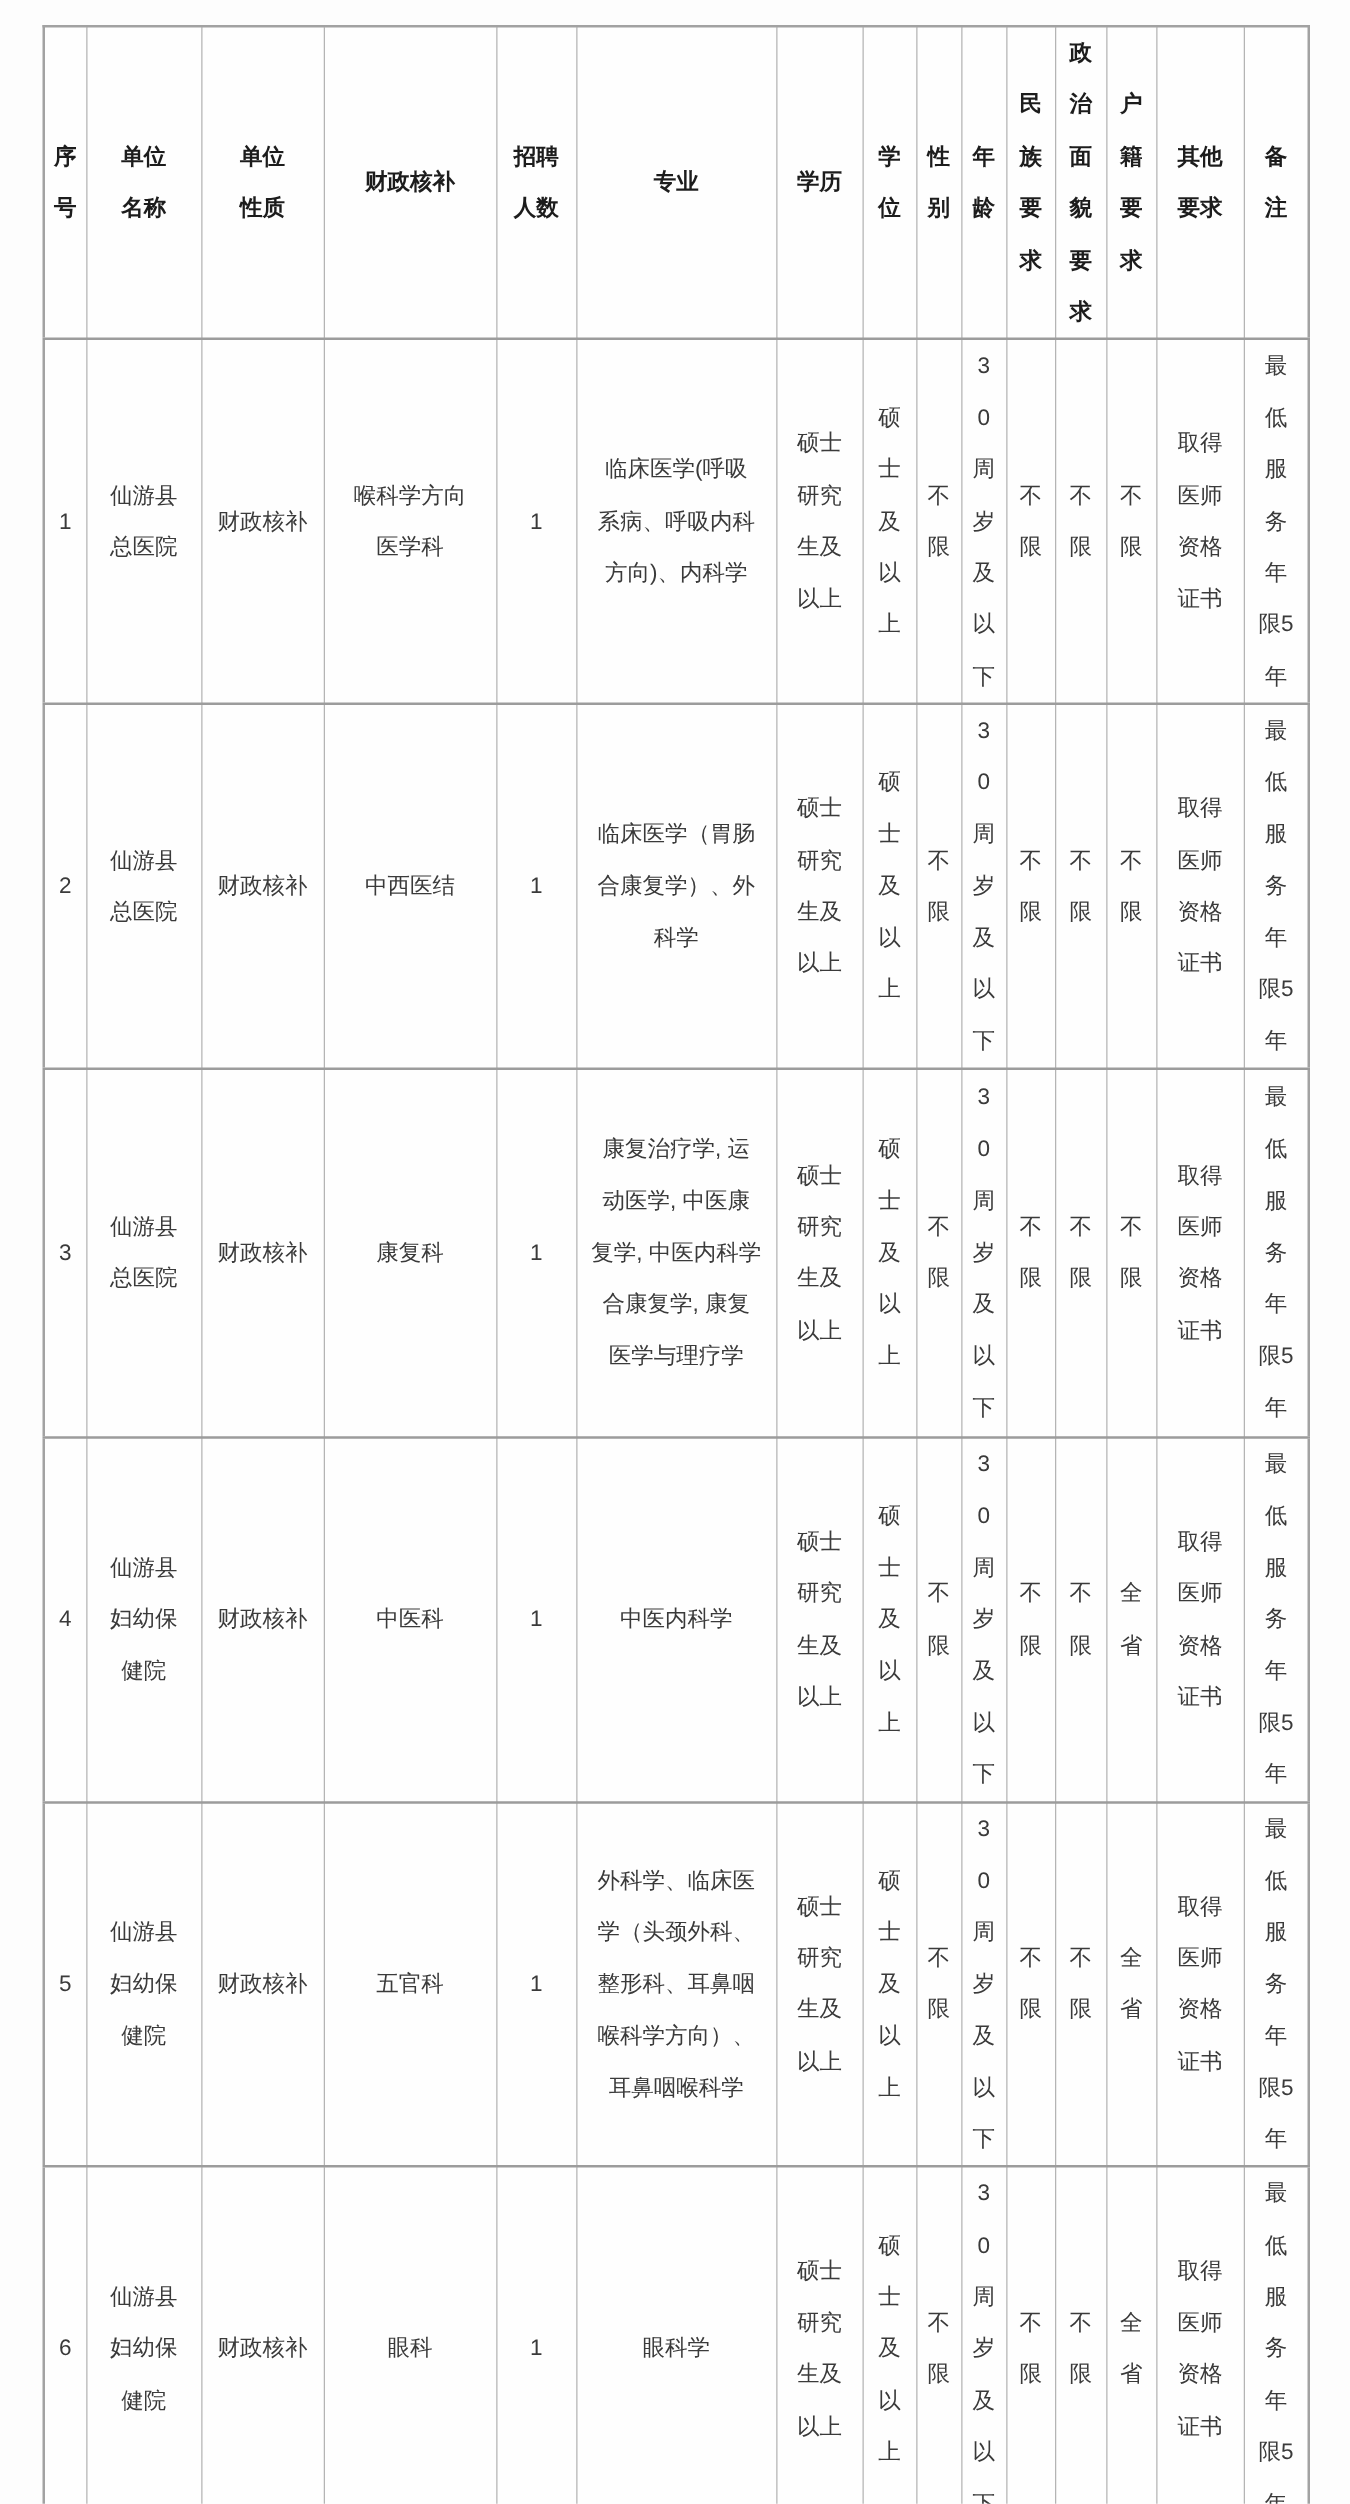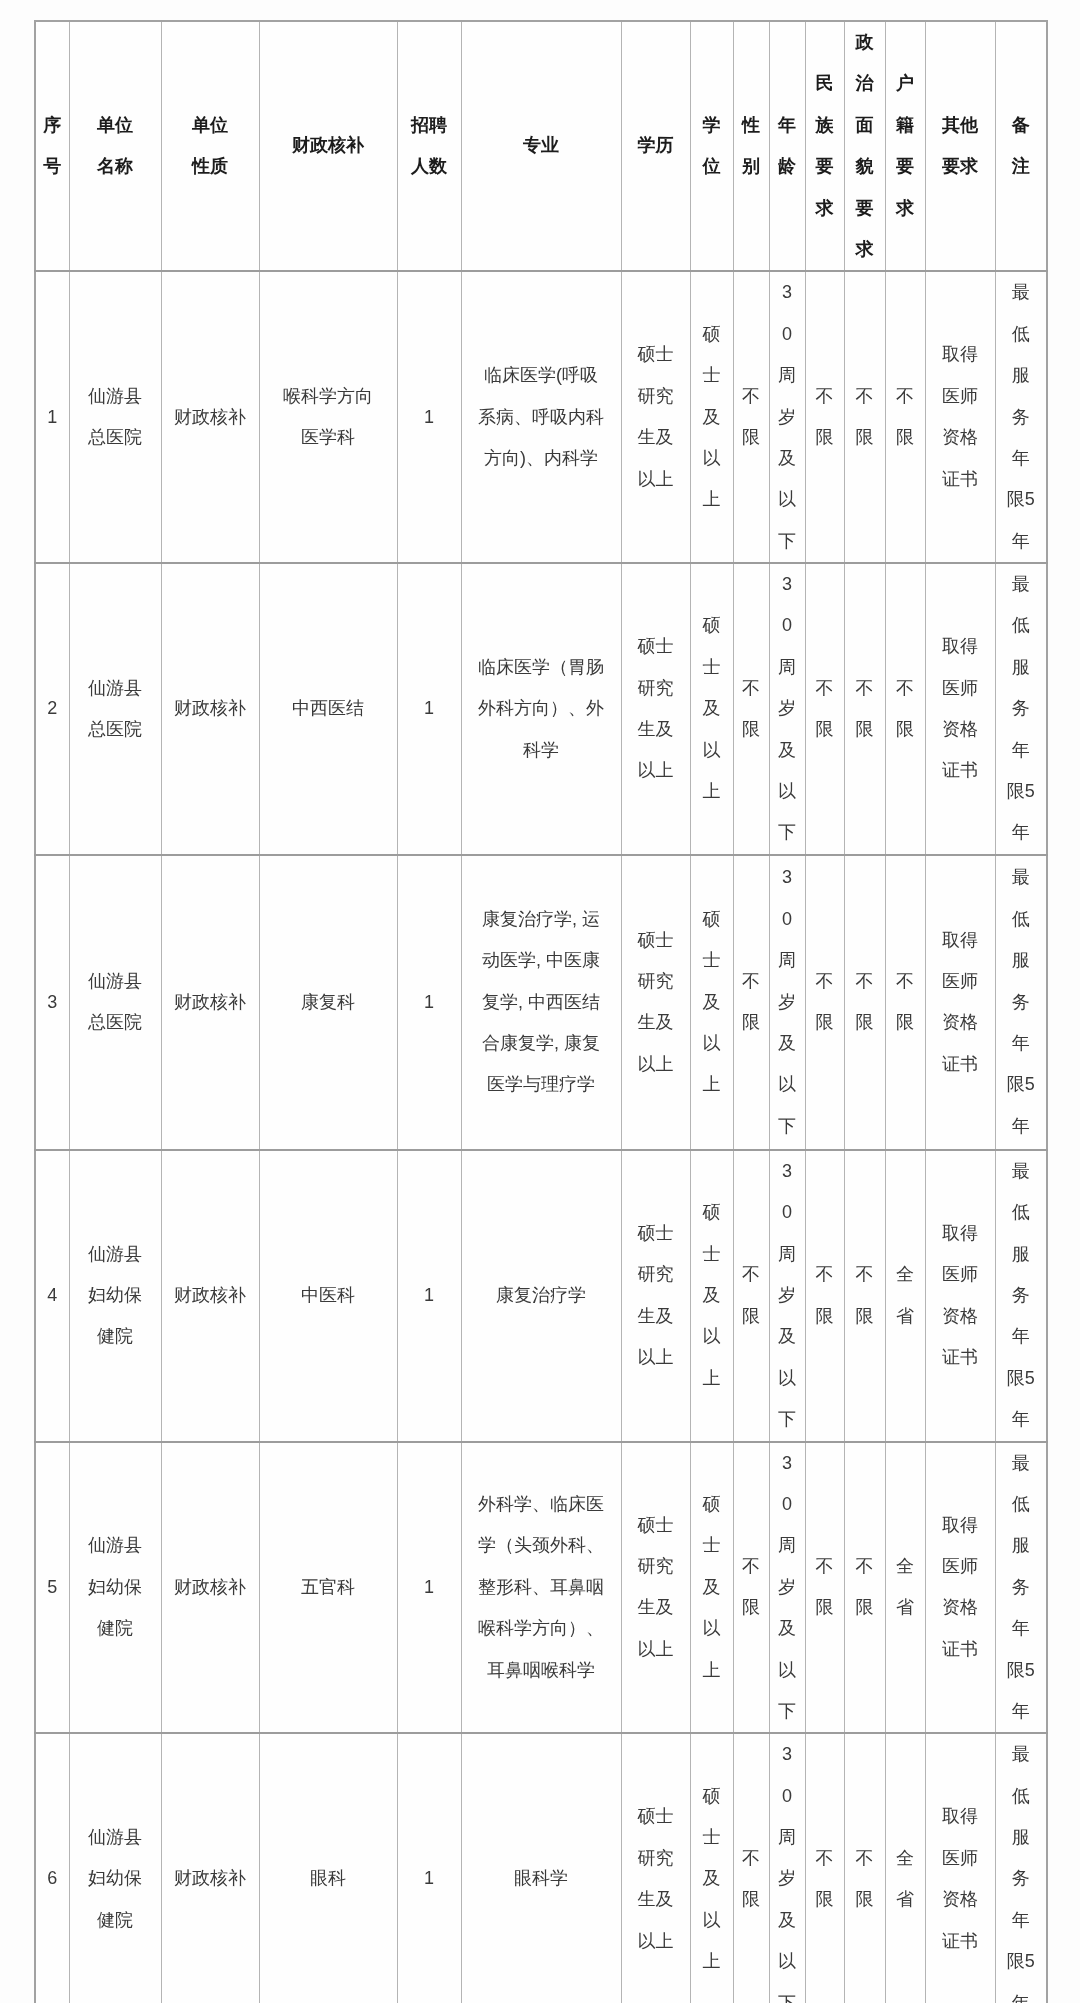--- a/index.html
+++ b/index.html
@@ -166,21 +166,21 @@
 年</td>
       </tr>
       <tr class="r1">
         <td>2</td>
         <td>仙游县
 总医院</td>
         <td>财政核补</td>
         <td>中西医结</td>
         <td>1</td>
         <td>临床医学（胃肠
-外科方向）、外
+合康复学）、外
 科学</td>
         <td>硕士
 研究
 生及
 以上</td>
         <td>硕
 士
 及
 以
 上</td>
@@ -213,21 +213,21 @@
       </tr>
       <tr class="r2">
         <td>3</td>
         <td>仙游县
 总医院</td>
         <td>财政核补</td>
         <td>康复科</td>
         <td>1</td>
         <td>康复治疗学, 运
 动医学, 中医康
-复学, 中西医结
+复学, 中医内科学
 合康复学, 康复
 医学与理疗学</td>
         <td>硕士
 研究
 生及
 以上</td>
         <td>硕
 士
 及
 以
@@ -260,21 +260,21 @@
 年</td>
       </tr>
       <tr class="r3">
         <td>4</td>
         <td>仙游县
 妇幼保
 健院</td>
         <td>财政核补</td>
         <td>中医科</td>
         <td>1</td>
-        <td>康复治疗学</td>
+        <td>中医内科学</td>
         <td>硕士
 研究
 生及
 以上</td>
         <td>硕
 士
 及
 以
 上</td>
         <td>不

